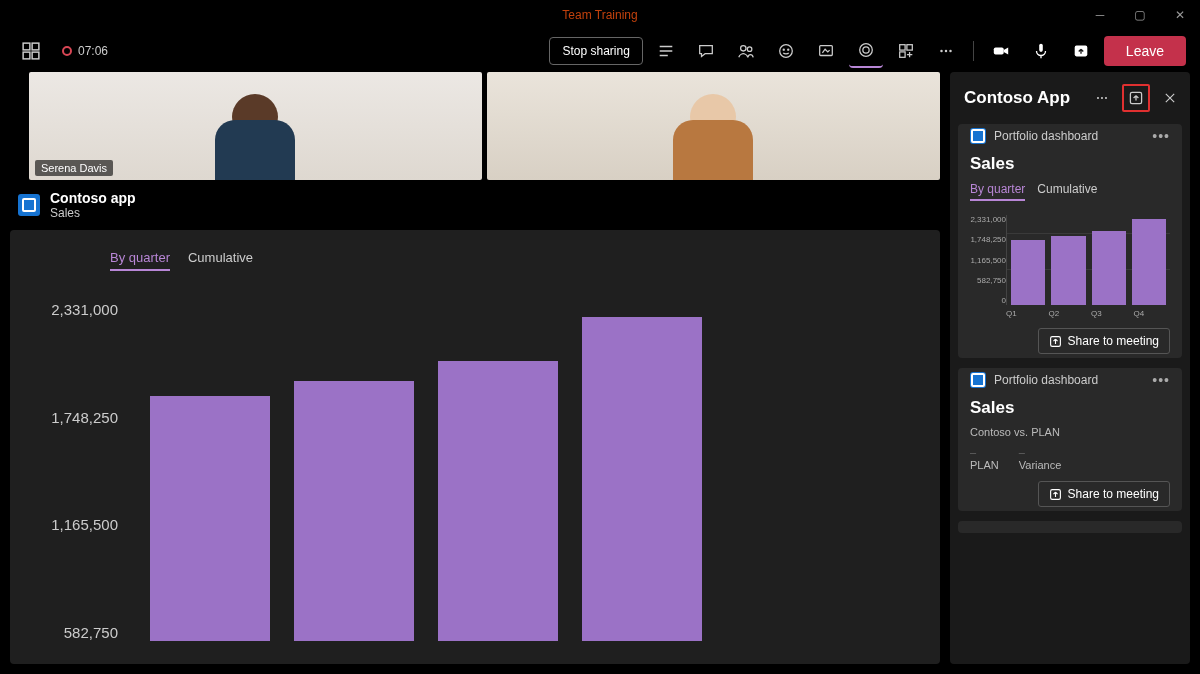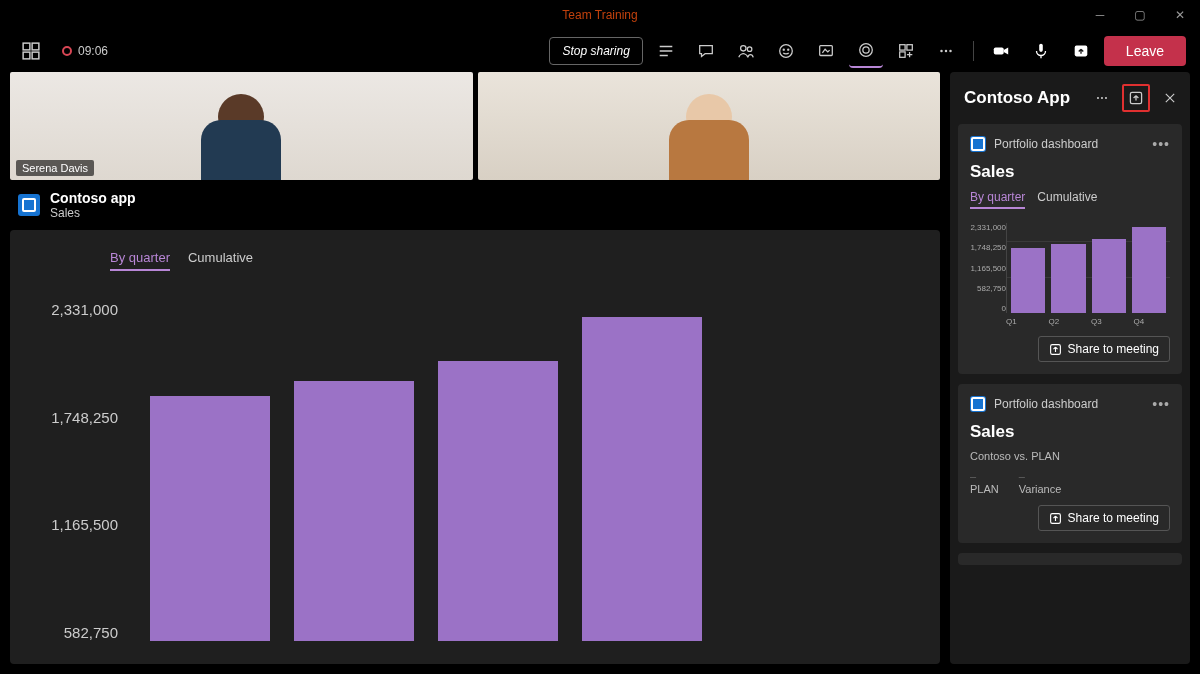--- a/index.html
+++ b/index.html
@@ -9,26 +9,26 @@
     .winctl { position:absolute; right:0; top:0; display:flex; }
     .winbtn { width:40px; height:30px; display:flex; align-items:center; justify-content:center; color:#999; font-size:12px; }
     .toolbar { height:42px; background:#000; display:flex; align-items:center; padding:0 14px; gap:6px; }
     .tb-left { display:flex; align-items:center; gap:14px; }
     .rec { display:flex; align-items:center; gap:6px; color:#ccc; font-size:12px; }
     .recdot { width:10px; height:10px; border-radius:50%; border:2px solid #d74654; }
     .grid-icon { width:16px; height:16px; }
     .tb-spacer { flex:1; }
     .tb-btn { width:34px; height:34px; display:flex; align-items:center; justify-content:center; color:#ccc; border-radius:4px; }
     .tb-btn svg { width:18px; height:18px; }
-    .stop-share { border:1px solid #666; color:#fff; font-size:12px; padding:6px 12px; border-radius:4px;font-style:italic; }
+    .stop-share { border:1px solid #666; color:#fff; font-size:12px; padding:6px 12px; border-radius:4px; }
     .leave { background:#c4314b; color:#fff; font-size:14px; font-weight:400; padding:7px 22px; border-radius:4px; }
     .active-und { border-bottom:2px solid #b886d6; }
     .main { display:flex; height:602px; padding:0 10px 10px 10px; gap:10px; background:#000; }
     .left { flex:1; display:flex; flex-direction:column; gap:0; }
-    .vidrow { display:flex; gap:5px; height:108px; }
+    .vidrow { display:flex; gap:5px; height:108px;margin-left:19px; }
     .vid { flex:1; position:relative; background:#3a3a3a; border-radius:2px; overflow:hidden; }
     .vid-name { position:absolute; left:6px; bottom:4px; font-size:11px; background:rgba(0,0,0,.6); color:#fff; padding:2px 6px; border-radius:2px; }
     .appbar { display:flex; align-items:center; gap:10px; padding:10px 8px 4px; }
     .appicon { width:22px; height:22px; background:#1673d1; border-radius:3px; display:flex; align-items:center; justify-content:center; }
     .appicon::before{content:"";width:10px;height:10px;border:2px solid #fff;border-radius:2px;}
     .appbar-t1 { font-size:14px; font-weight:600; color:#fff; }
     .appbar-t2 { font-size:12px; color:#ccc; }
     .chartwrap { background:#1f1f1f; flex:1; border-radius:4px; padding:20px 30px 0 30px; margin-top:6px; overflow:hidden;}
     .tabs { display:flex; gap:18px; font-size:13px; margin-left:70px; margin-bottom:30px;}
     .tab { color:#ccc; padding-bottom:4px; cursor:pointer;}
@@ -36,21 +36,21 @@
     .chart { display:flex; height:340px; }
     .yaxis { display:flex; flex-direction:column; justify-content:space-between; align-items:flex-end; width:90px; font-size:15px; color:#ccc; padding-right:12px;}
     .bars { flex:1; display:flex; align-items:flex-end; gap:24px; padding:0 20px; position:relative;}
     .bar { flex:1; max-width:120px; background:#9b72c6; }
     .sidepanel { width:240px; background:#1a1a1a; border-radius:4px; display:flex; flex-direction:column; }
     .sp-head { display:flex; align-items:center; padding:12px 6px 12px 14px; gap:6px;}
     .sp-title { font-size:17px; font-weight:700; flex:1; }
     .sp-icon { width:28px; height:28px; display:flex; align-items:center; justify-content:center; color:#ccc;}
     .sp-icon.boxed{ border:2px solid #e03030; border-radius:2px;}
     .sp-body { padding:0 8px 8px; display:flex; flex-direction:column; gap:10px; overflow:auto;}
-    .card { background:#292929; border-radius:4px; padding:12px 12px; }
+    .card { background:#292929; border-radius:4px; padding:4px 12px; }
     .card-head { display:flex; align-items:center; gap:8px; margin-bottom:10px;}
     .card-head .appicon{width:16px;height:16px;}
     .card-head-t { font-size:12px; color:#ccc; flex:1; }
     .card-more { color:#aaa; font-size:14px; letter-spacing:1px;}
     .card h3 { font-size:17px; font-weight:700; margin-bottom:8px; }
     .minitabs { display:flex; gap:12px; font-size:12px; margin-bottom:14px;}
     .mtab { color:#ccc; padding-bottom:3px;}
     .mtab.active { color:#b886d6; border-bottom:2px solid #b886d6; }
     .minichart { position:relative; height:90px; display:flex;}
     .mc-y { font-size:8px; color:#aaa; display:flex; flex-direction:column; justify-content:space-between; width:36px; text-align:right;}
@@ -97,21 +97,21 @@
     <div class="tb-btn">
       <svg class="grid-icon" viewBox="0 0 16 16" fill="none" stroke="#ccc" stroke-width="1.3">
           <rect x="1" y="1" width="6" height="6"></rect>
           <rect x="9" y="1" width="6" height="6"></rect>
           <rect x="1" y="9" width="6" height="6"></rect>
           <rect x="9" y="9" width="6" height="6"></rect>
         </svg>
     </div>
     <div class="rec">
       <span class="recdot"></span>
-      <span>09:06</span>
+      <span>07:06</span>
     </div>
   </div>
   <div class="tb-spacer"></div>
   <div class="stop-share">Stop sharing</div>
   <div class="tb-btn">
       <svg viewBox="0 0 20 20" stroke="#ccc" stroke-width="1.4" fill="none">
         <path d="M3 5h14M3 10h14M3 15h9"></path>
       </svg>
     </div>
   <div class="tb-btn">

